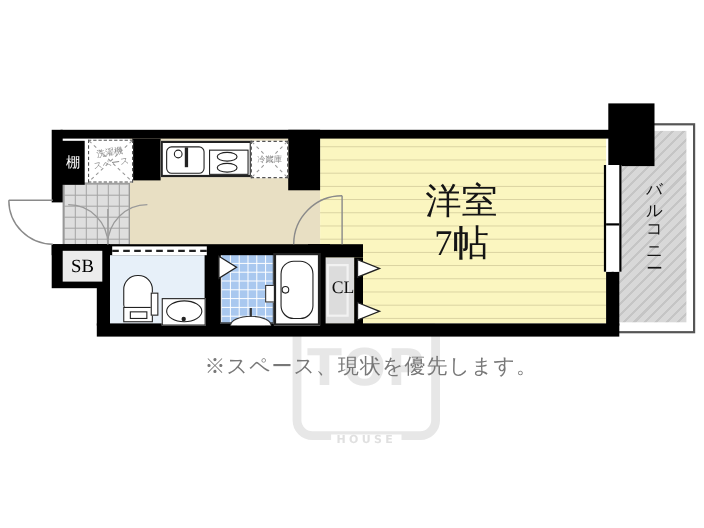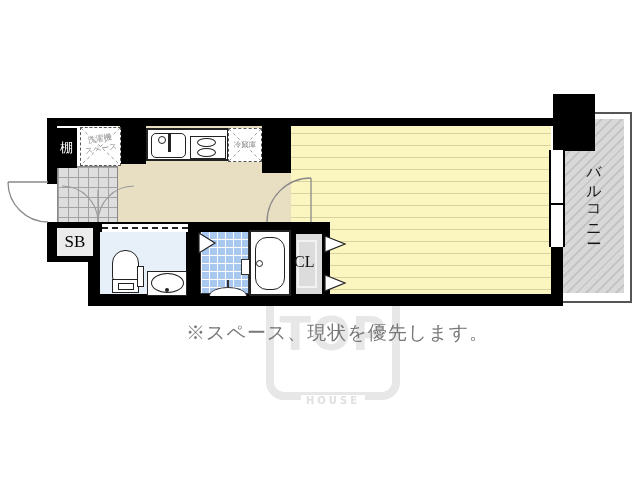--- a/index.html
+++ b/index.html
@@ -157,20 +157,24 @@
     </g>
 
     <polygon points="199,233 215,243 199,253" fill="#fff" stroke="#222" stroke-width="1.2"></polygon>
 
     <polygon points="325,236 345,244 325,252" fill="#fff" stroke="#222" stroke-width="1.2"></polygon>
     <polygon points="325,275 345,283 325,291" fill="#fff" stroke="#222" stroke-width="1.2"></polygon>
   </svg>
 
   <div class="label" style="left:56px;top:128px;width:21px;height:40px;color:#fff;font-size:13px;text-align:center;line-height:40px;">棚</div>
 
+  <div id="room-label">
+    <div>洋室</div>
+    <div>7帖</div>
+  </div>
 
   <div id="balcony-label">バルコニー</div>
 
-  <div class="label" style="left:294px;top:253px;width:28px;text-align:left;font-size:16px;">CL</div>
+  <div class="label" style="left:294px;top:253px;width:28px;text-align:right;font-size:16px;">CL</div>
 
   <div id="note-text">※スペース、現状を優先します。</div>
 
 </div>
 
 </body></html>

